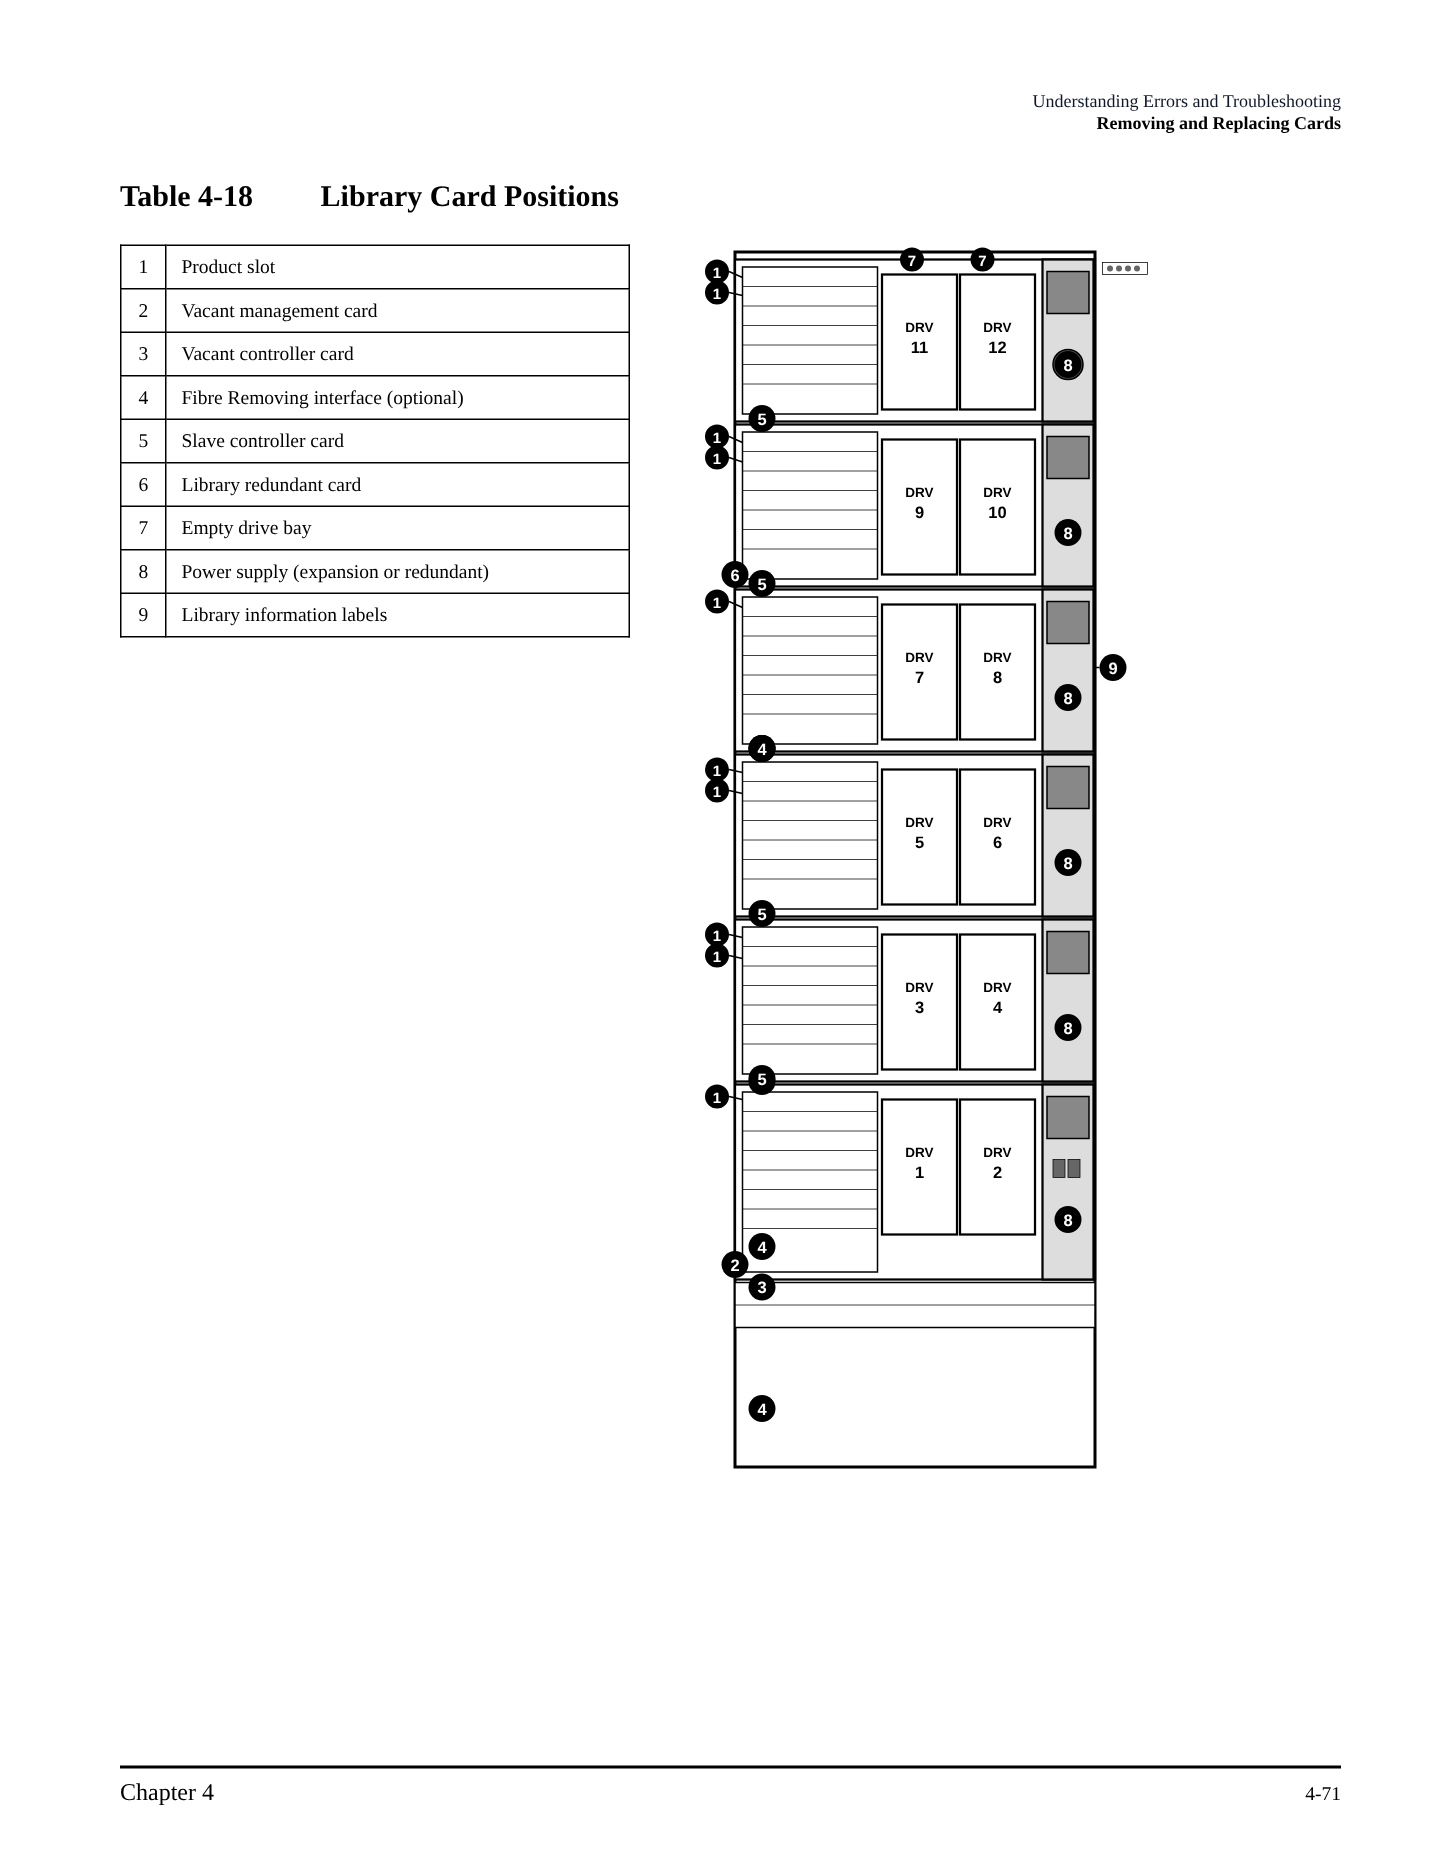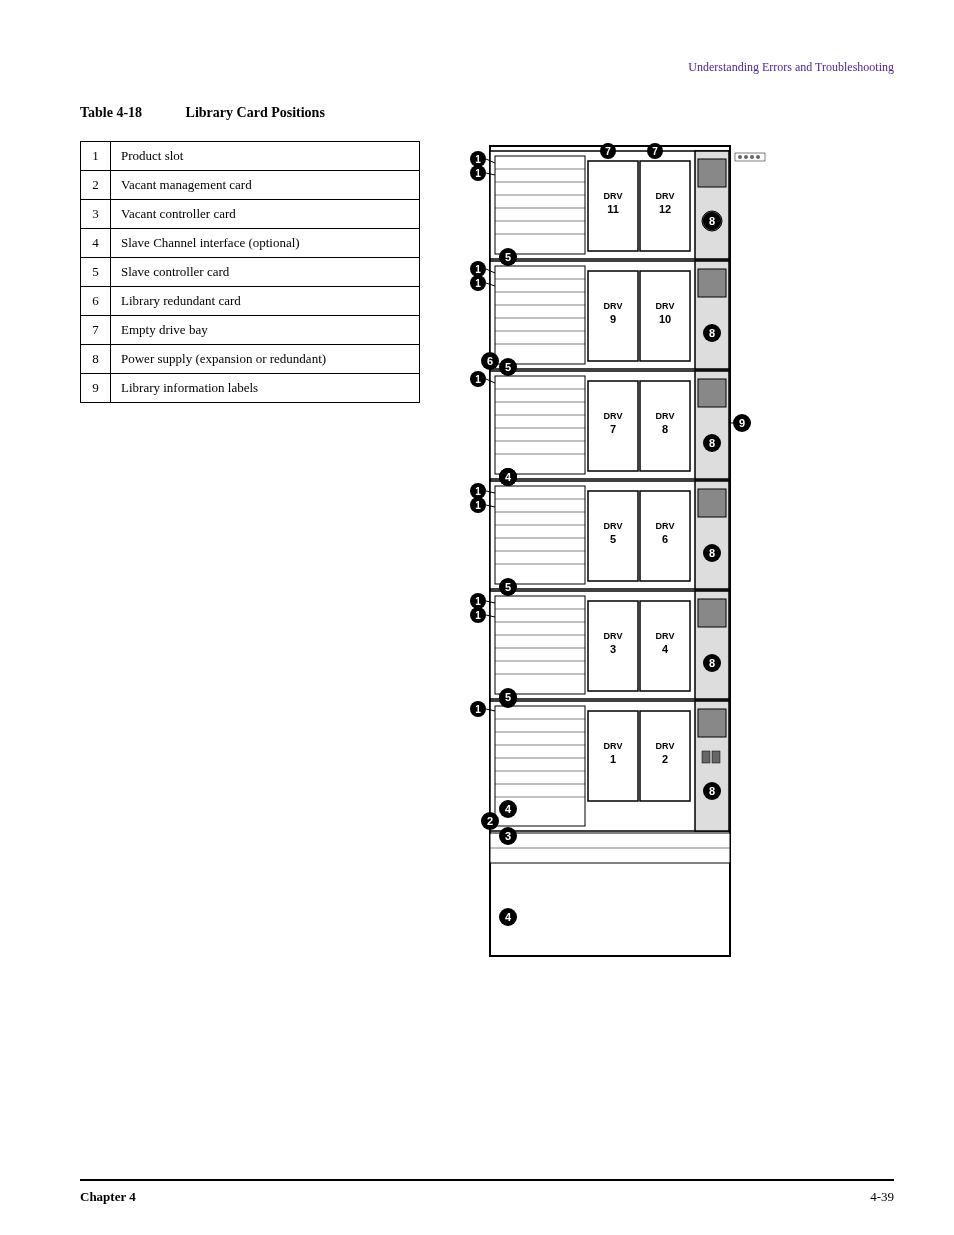--- a/index.html
+++ b/index.html
@@ -20,31 +20,31 @@
       padding: 60px 60px 60px 80px;
     }
 
     
     .page-header {
       text-align: right;
       margin-bottom: 30px;
     }
     .page-header .subtitle {
       font-size: 12px;
-      color: #4c1d95;
+      color: #0f172a;
     }
     .page-header .bold-title {
       font-weight: bold;
       font-size: 12px;
     }
 
     
     .table-title {
       font-weight: bold;
-      font-size: 14px;
+      font-size: 20px;
       margin-bottom: 20px;
       margin-top: 10px;
     }
     .table-title .table-num {
       margin-right: 40px;
     }
 
     
     .content-area {
       display: flex;
@@ -82,39 +82,40 @@
       bottom: 30px;
       left: 80px;
       right: 60px;
       display: flex;
       justify-content: space-between;
       align-items: center;
       border-top: 2px solid #000;
       padding-top: 8px;
     }
     .footer-chapter {
-      font-weight: bold;
-      font-size: 13px;
+      font-weight: normal;
+      font-size: 16px;
     }
     .footer-page {
       font-size: 13px;
     }
 
     
     .diagram-svg {
       display: block;
     }
   </style>
 </head>
 <body>
 
 <div class="page-container">
 
   <div class="page-header">
     <div class="subtitle">Understanding Errors and Troubleshooting</div>
+    <div class="bold-title">Removing and Replacing Cards</div>
   </div>
 
   <div class="table-title">
     <span class="table-num">Table 4-18</span>
     <span>Library Card Positions</span>
   </div>
 
   <div class="content-area">
 
     <table class="left-table">
@@ -126,21 +127,21 @@
           <tr>
             <td>2</td>
             <td>Vacant management card</td>
           </tr>
           <tr>
             <td>3</td>
             <td>Vacant controller card</td>
           </tr>
           <tr>
             <td>4</td>
-            <td>Slave Channel interface (optional)</td>
+            <td>Fibre Removing interface (optional)</td>
           </tr>
           <tr>
             <td>5</td>
             <td>Slave controller card</td>
           </tr>
           <tr>
             <td>6</td>
             <td>Library redundant card</td>
           </tr>
           <tr>
@@ -399,15 +400,15 @@
         <circle cx="306" cy="16" r="2" fill="#666"></circle>
         <circle cx="312" cy="16" r="2" fill="#666"></circle>
         <circle cx="318" cy="16" r="2" fill="#666"></circle>
       </svg>
     </div>
 
   </div>
 
   <div class="page-footer">
     <span class="footer-chapter">Chapter 4</span>
-    <span class="footer-page">4-39</span>
+    <span class="footer-page">4-71</span>
   </div>
 </div>
 
 </body></html>

